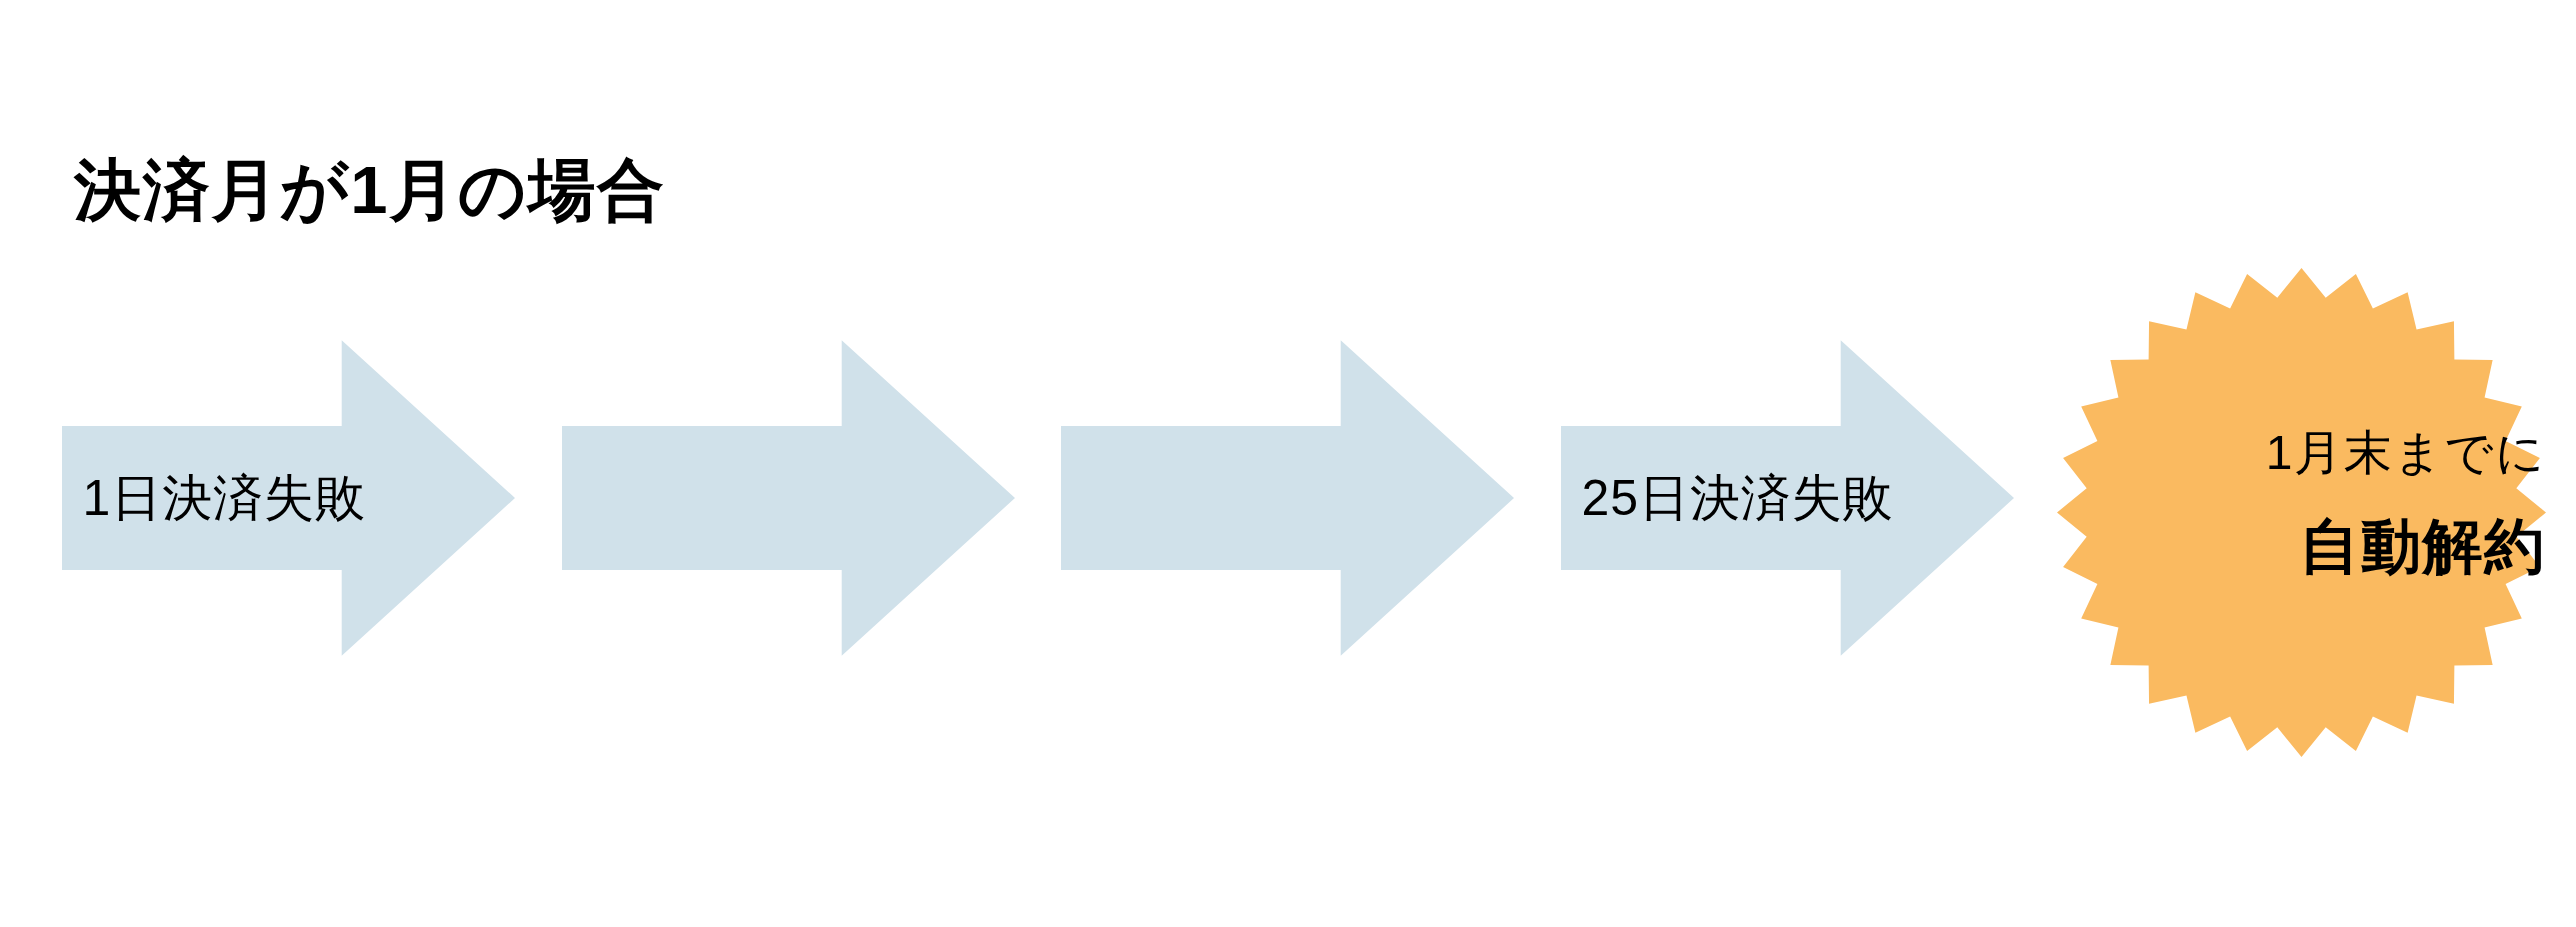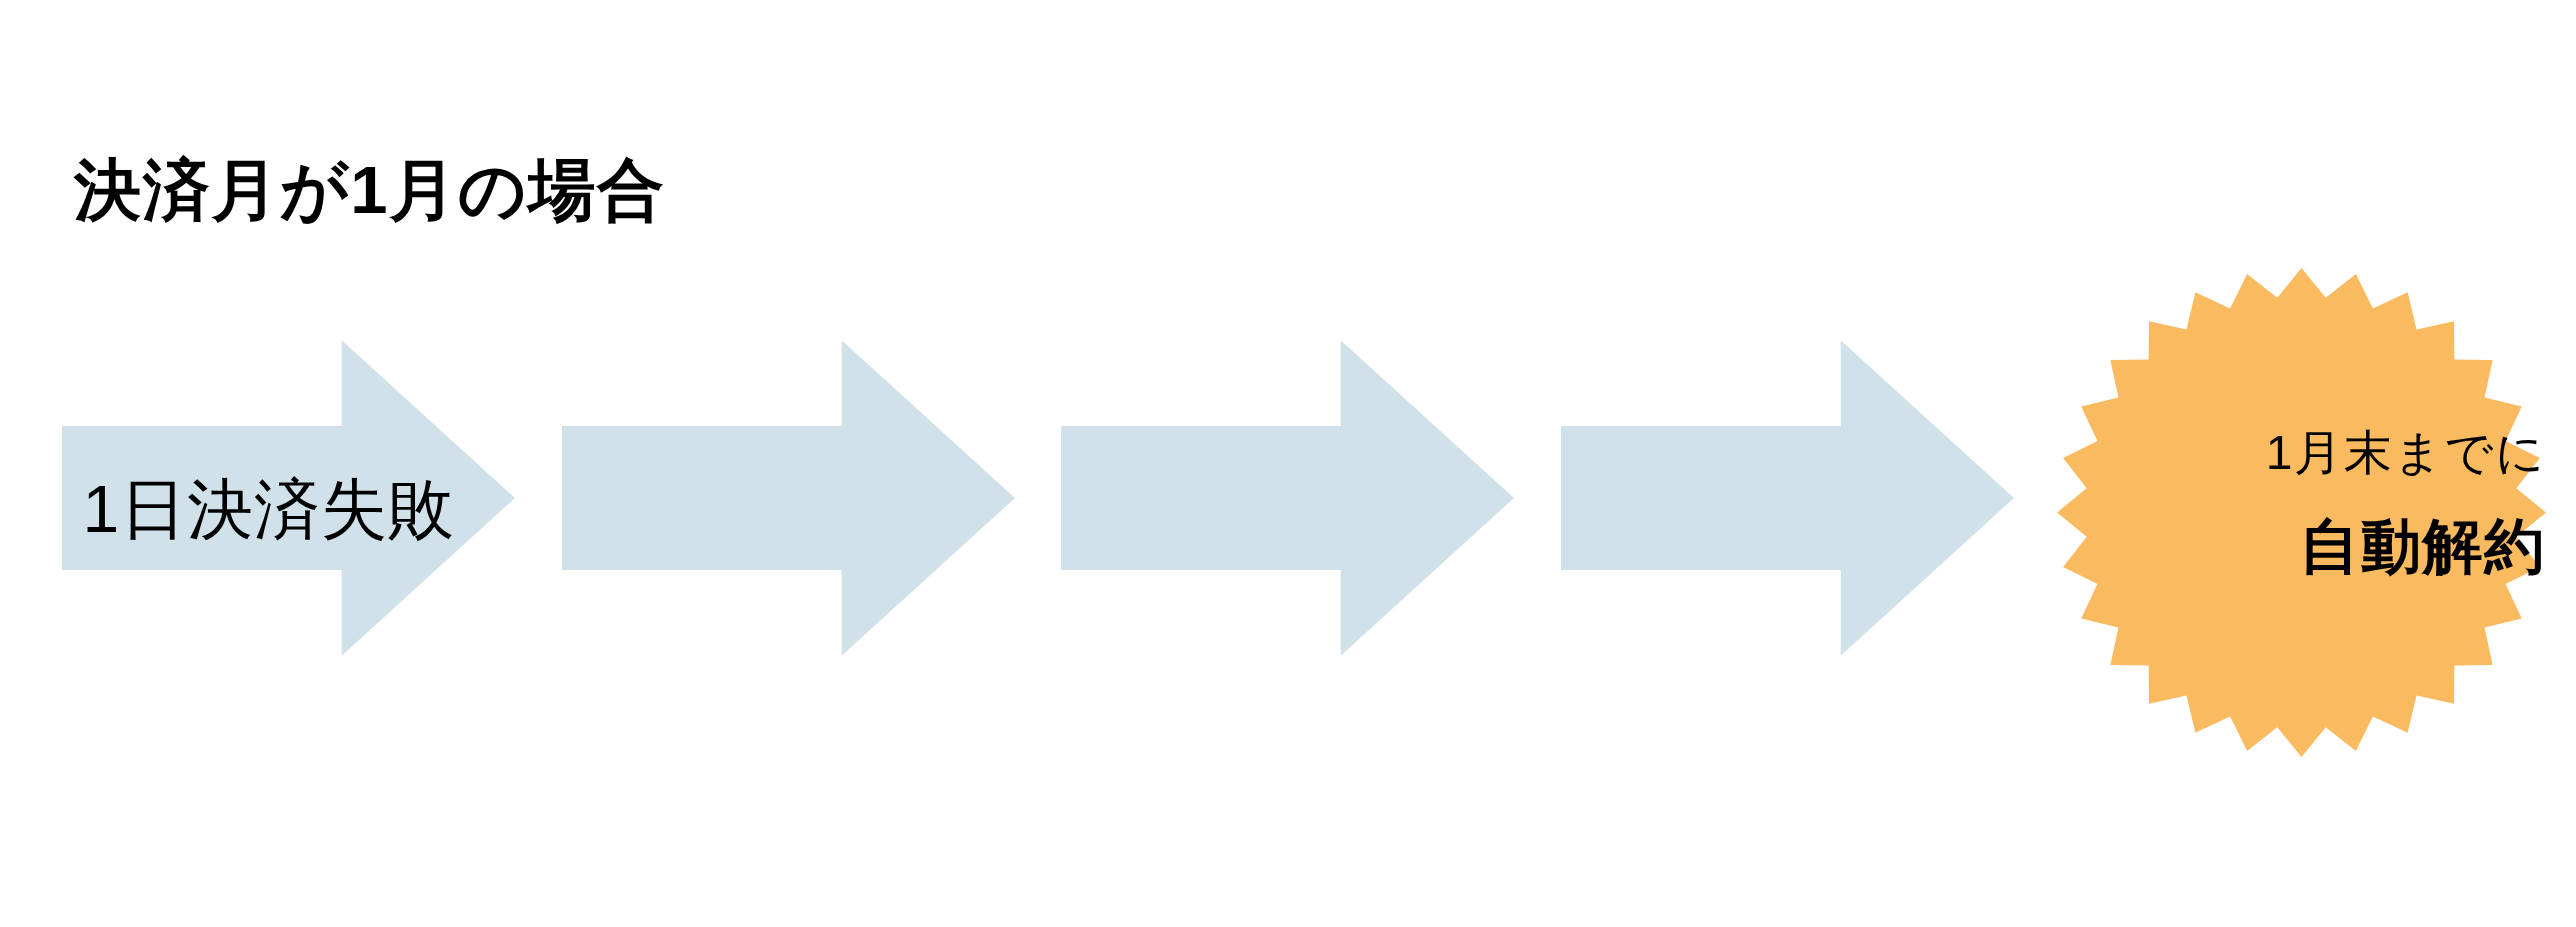--- a/index.html
+++ b/index.html
@@ -44,25 +44,25 @@
     width:100%;
     height:100%;
     display:block;
   }
   .flow-step .arrow-shape polygon{
     fill:var(--arrow-fill);
   }
   .arrow-label{
     position:absolute;
     left:20.6px;
-    top:12px;
+    top:0;
     height:100%;
     display:flex;
     align-items:center;
-    font-size:66px;
+    font-size:50px;
     letter-spacing:0.9px;
     white-space:nowrap;
     color:var(--text-color);
   }
   .step-0{left:62px;}
   .step-1{left:562px;}
   .step-2{left:1061px;}
   .step-3{left:1561px;}
   .badge{
     position:absolute;
@@ -129,20 +129,21 @@
   <div class="flow-step step-2">
     <svg class="arrow-shape" viewBox="0 0 528 368" xmlns="http://www.w3.org/2000/svg">
       <polygon points="0,100 326,100 326,0 528,184 326,368 326,268 0,268"></polygon>
     </svg>
   </div>
 
   <div class="flow-step step-3">
     <svg class="arrow-shape" viewBox="0 0 528 368" xmlns="http://www.w3.org/2000/svg">
       <polygon points="0,100 326,100 326,0 528,184 326,368 326,268 0,268"></polygon>
     </svg>
+    <span class="arrow-label">25日決済失敗</span>
   </div>
 
   <div class="badge">
     <svg class="burst" viewBox="0 0 570 570" xmlns="http://www.w3.org/2000/svg">
       <polygon id="burst-poly" points="285.0,0.0 313.2,34.6 348.4,7.1 368.2,47.1 408.7,28.2 419.1,71.6 462.7,62.2 463.2,106.8 507.8,107.3 498.4,150.9 541.8,161.3 522.9,201.8 562.9,221.6 535.4,256.8 570.0,285.0 535.4,313.2 562.9,348.4 522.9,368.2 541.8,408.7 498.4,419.1 507.8,462.7 463.2,463.2 462.7,507.8 419.1,498.4 408.7,541.8 368.2,522.9 348.4,562.9 313.2,535.4 285.0,570.0 256.8,535.4 221.6,562.9 201.8,522.9 161.3,541.8 150.9,498.4 107.3,507.8 106.8,463.2 62.2,462.7 71.6,419.1 28.2,408.7 47.1,368.2 7.1,348.4 34.6,313.2 0.0,285.0 34.6,256.8 7.1,221.6 47.1,201.8 28.2,161.3 71.6,150.9 62.2,107.3 106.8,106.8 107.3,62.2 150.9,71.6 161.3,28.2 201.8,47.1 221.6,7.1 256.8,34.6"></polygon>
     </svg>
     <div class="badge-text">
       <div class="badge-line1">1月末までに</div>
       <div class="badge-line2">自動解約</div>
     </div>

